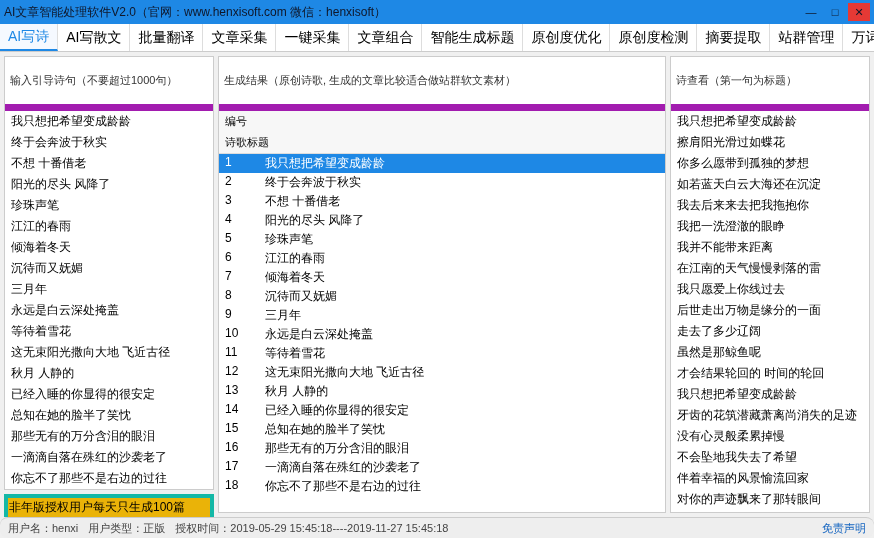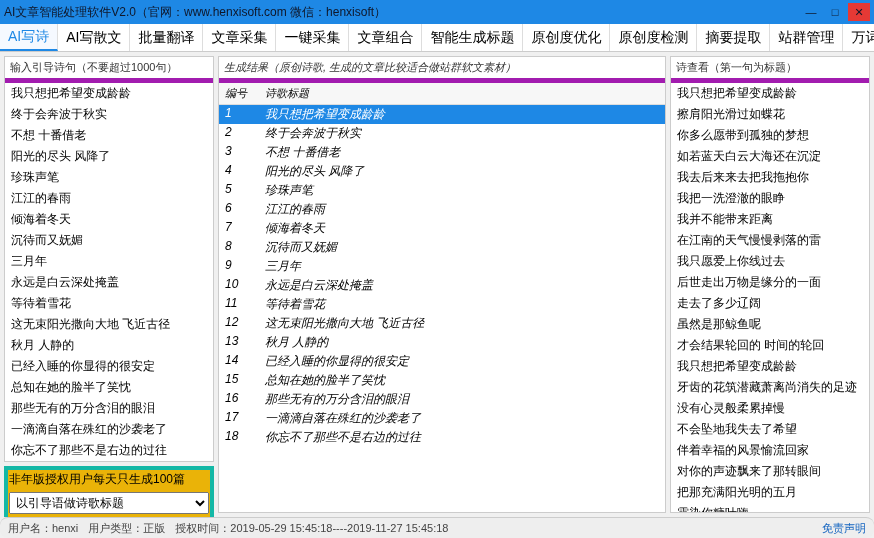--- a/index.html
+++ b/index.html
@@ -7,26 +7,26 @@
 .titlebar { background: #1e88e5; color: #0f172a; height: 24px; display: flex; align-items: center; padding: 0 4px; font-size: 12px; }
 .titlebar .title { flex: 1; }
 .titlebar .win-btn { width: 22px; height: 18px; display: flex; align-items: center; justify-content: center; cursor: pointer; margin-left: 2px; font-size: 11px; }
 .titlebar .win-close { background: #e53935; }
 .tabs { display: flex; background: #fff; border-bottom: 1px solid #ccc; height: 28px; }
 .tab { padding: 4px 8px; font-size: 14px; border-right: 1px solid #ddd; cursor: pointer; white-space: nowrap; display: flex; align-items: center; }
 .tab.active { color: #1e88e5; border-bottom: 2px solid #1e88e5; background: #f5f9ff; }
 .main { flex: 1; display: flex; padding: 4px; gap: 4px; overflow: hidden; }
 .panel { border: 1px solid #ccc; background: #fff; display: flex; flex-direction: column; }
 .panel-left { width: 210px; }
-.panel-mid { flex: 1; font-style: italic; }
+.panel-mid { flex: 1; }
 .panel-right { width: 200px; }
-.panel-title { font-size: 11px; padding: 3px 5px; color: #333; border-bottom: 5px solid #a21caf; }
+.panel-title { font-size: 11px; padding: 16px 5px; color: #333; border-bottom: 7px solid #a21caf; }
 .list { flex: 1; overflow-y: auto; font-size: 12px; }
 .list-item { padding: 2px 6px; white-space: nowrap; overflow: hidden; text-overflow: ellipsis; cursor: pointer; }
-.table-head { display: flex; font-size: 11px; border-bottom: 1px solid #ddd; background: #f7f7f7; }
+.table-head { display: flex; font-size: 11px; border-bottom: 1px solid #ddd; background: #f7f7f7; flex-direction: column; }
 .th { padding: 3px 6px; }
 .th-num { width: 40px; }
 .th-title { flex: 1; }
 .table-body { flex: 1; overflow-y: auto; font-size: 12px; }
 .tr { display: flex; padding: 1px 0; cursor: pointer; }
 .tr.sel { background: #1e88e5; color: #fff; }
 .td-num { width: 40px; padding: 0 6px; }
 .td-title { flex: 1; padding: 0 6px; white-space: nowrap; overflow: hidden; }
 .controls { border: 4px solid #14b8a6; background: #eab308; margin-top: 4px; padding: 1px; font-size: 12px; }
 .controls .notice { margin-bottom: 4px; }

